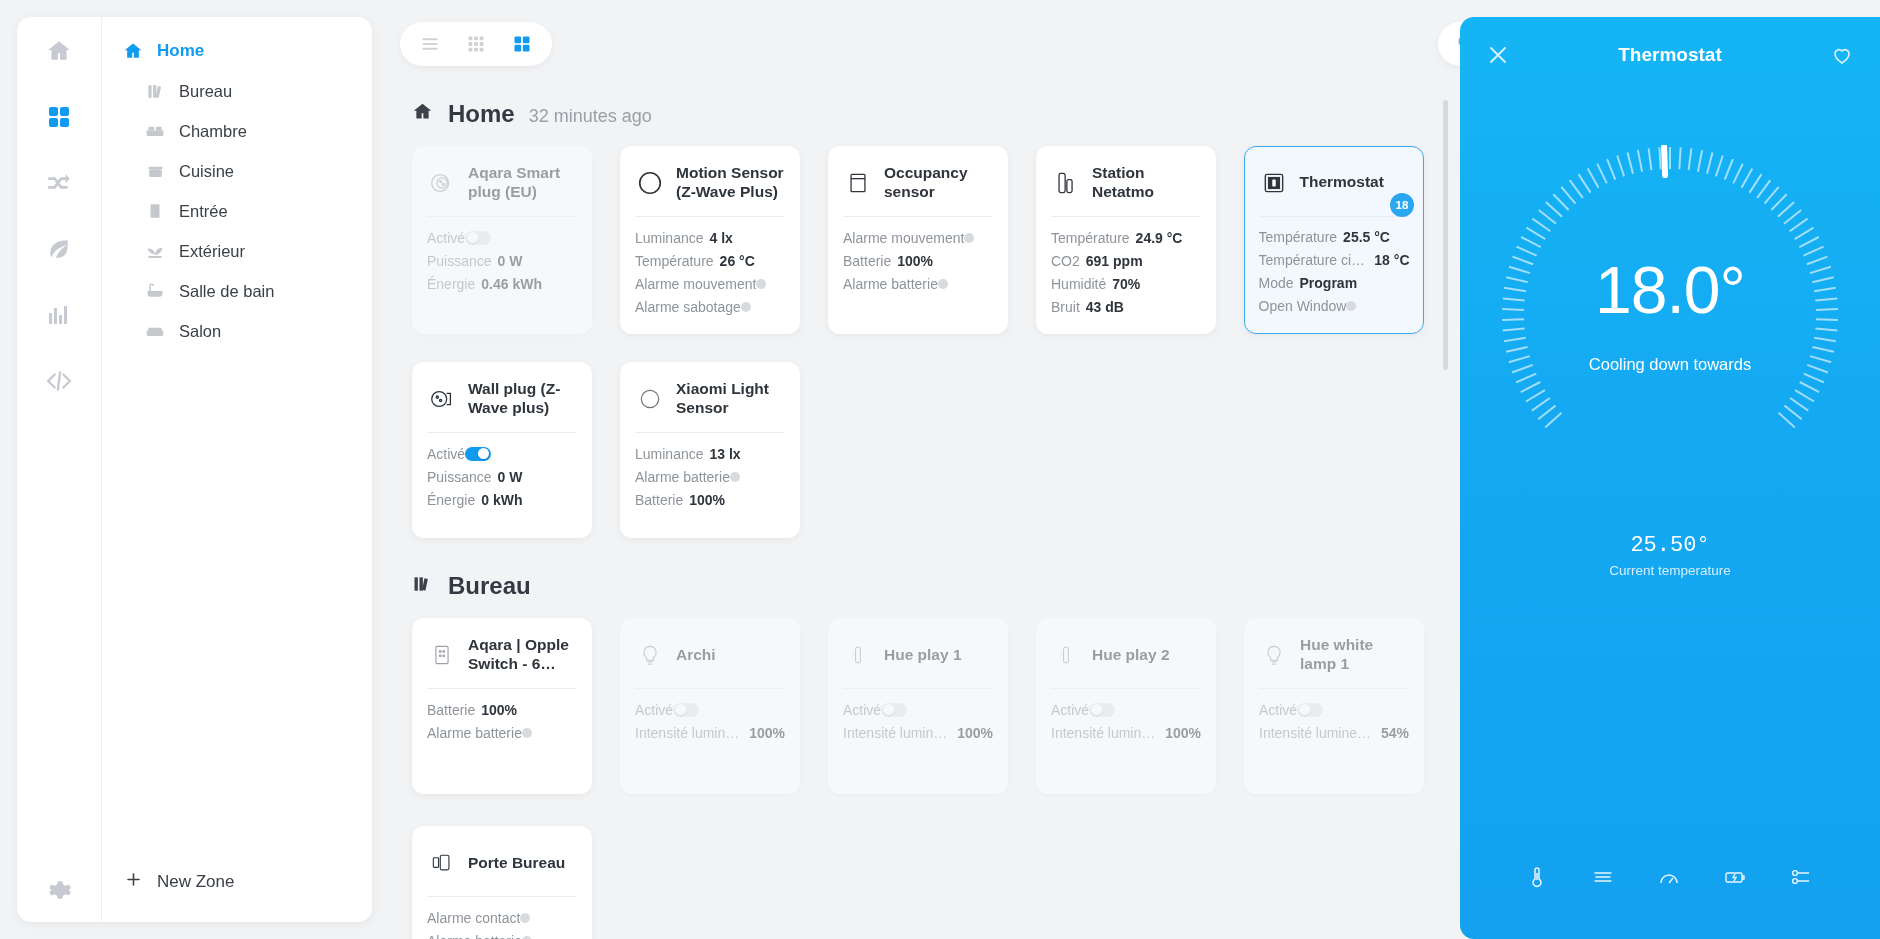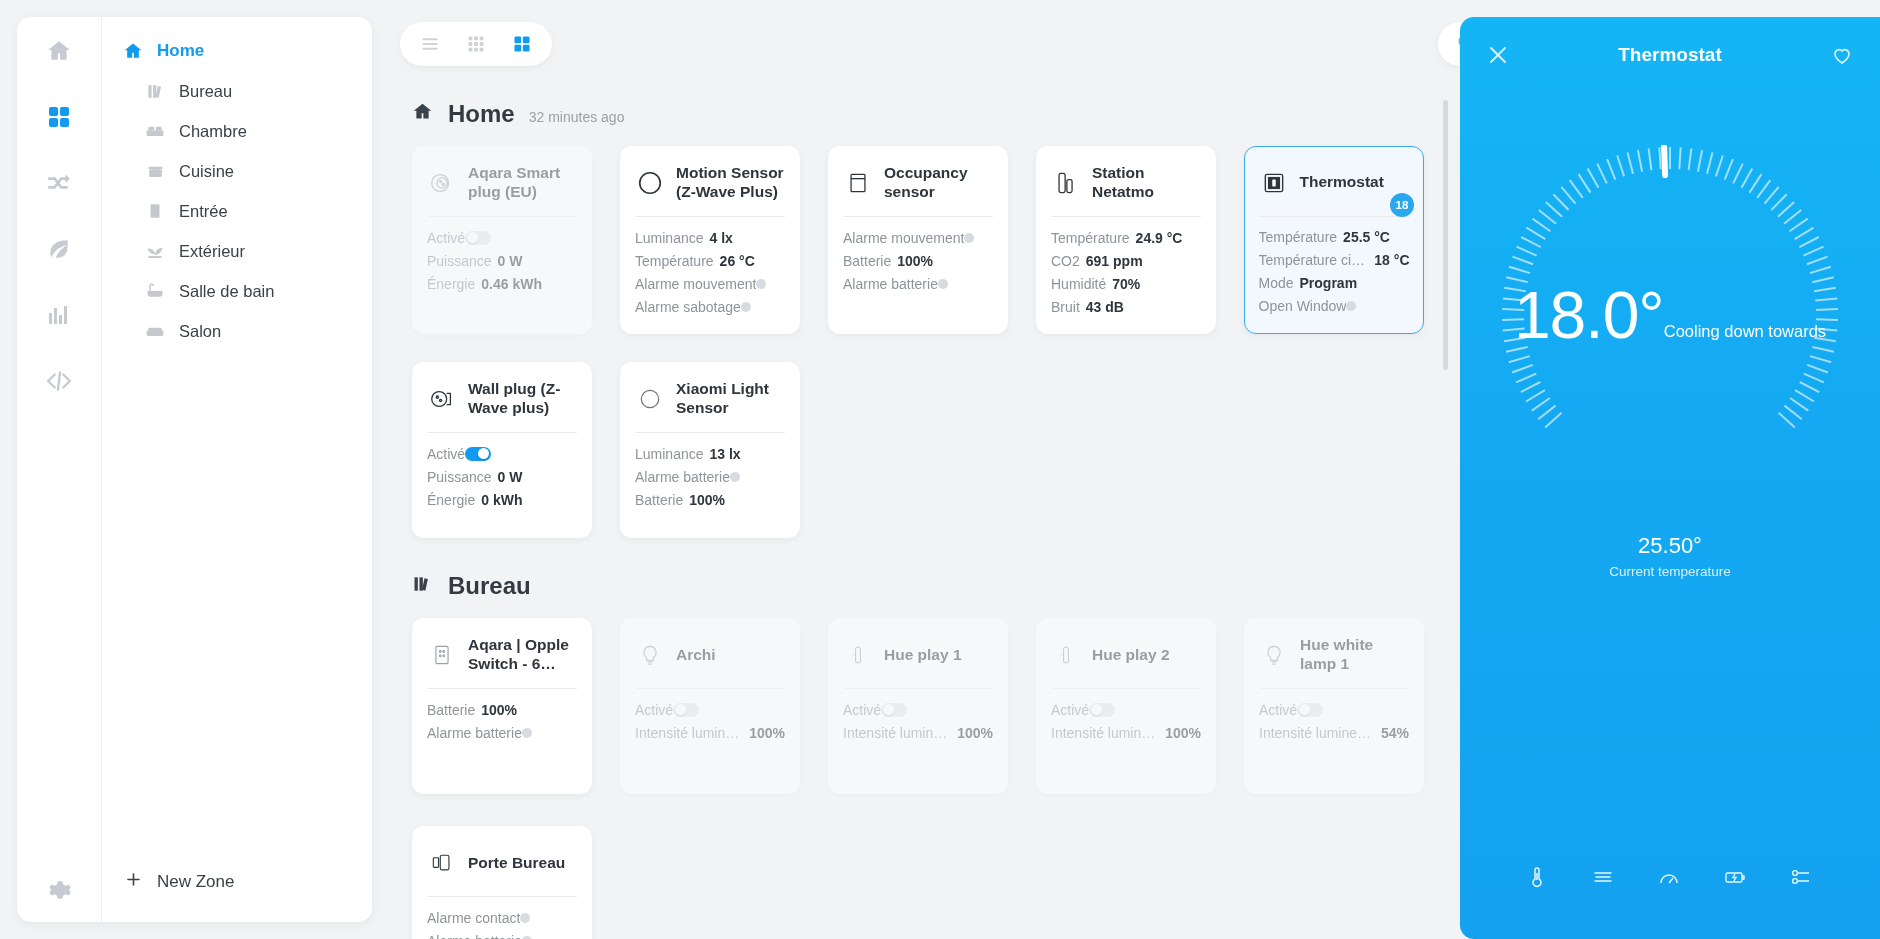--- a/index.html
+++ b/index.html
@@ -90,21 +90,21 @@
   .circbtn.avatar { background: #fff; border: 2px solid #a8dcfb; }
 
   
   .content {
     position: absolute; left: 400px; top: 86px; width: 1050px; bottom: 0;
     overflow: hidden;
   }
   .section-head { display: flex; align-items: baseline; gap: 14px; margin: 14px 0 18px 12px; }
   .section-icon { width: 22px; height: 22px; color: #3b4148; display:flex; align-items:flex-end; }
   .section-title { font-size: 24px; font-weight: bold; color: #343a41; }
-  .section-sub { font-size: 14px; color: #9aa0a7; }
+  .section-sub { font-size: 18px; color: #9aa0a7; }
 
   .cards { display: flex; flex-wrap: wrap; gap: 28px; padding-left: 12px; }
   .card {
     width: 180px; background: #fff; border-radius: 12px;
     box-shadow: 0 2px 7px rgba(0,0,0,.05);
     padding: 14px 15px 16px 15px; cursor: pointer; position: relative;
   }
   .card.tall { min-height: 176px; }
   .card.dim { opacity: .45; }
   .card.selected { border: 1.5px solid #3aa9f0; background: #f2f8fd; padding: 12.5px 13.5px 14.5px 13.5px; }
@@ -129,25 +129,25 @@
   
   .panel {
     position: absolute; right: 0; top: 17px; width: 420px; height: 922px;
     background: linear-gradient(180deg, #15b5f5 0%, #14a9f2 45%, #13a1f0 100%);
     border-radius: 14px 0 0 14px; color: #fff; overflow: hidden;
   }
   .panel-head { display: flex; align-items: center; padding: 26px 26px 0 26px; }
   .panel-title { flex: 1; text-align: center; font-size: 19px; font-weight: bold; }
   .p-icon { width: 24px; height: 24px; color: rgba(255,255,255,.85); cursor: pointer; }
   .dial-wrap { position: relative; width: 340px; height: 340px; margin: 78px auto 0 auto; }
-  .dial-center { position: absolute; inset: 0; display: flex; align-items: center; justify-content: center; }
+  .dial-center { position: absolute; inset: 0; display: flex; flex-direction: column; align-items: center; justify-content: center; }
   .dial-temp { font-size: 66px; font-weight: normal; line-height: 1; letter-spacing: -1px; }
   .dial-status { font-size: 16.5px; margin-top: 32px; color: #fff; }
   .cur-temp { text-align: center; margin-top: 48px; }
-  .cur-temp-val { font-size: 22px; }
+  .cur-temp-val { font-size: 22px; font-family: Liberation Mono, monospace; }
   .cur-temp-lbl { font-size: 13.5px; color: rgba(255,255,255,.82); margin-top: 5px; }
   .panel-foot {
     position: absolute; bottom: 48px; left: 0; right: 0;
     display: flex; align-items: center; justify-content: center; gap: 40px;
   }
   .foot-icon { width: 26px; height: 26px; color: rgba(255,255,255,.9); cursor: pointer; }
 
   
   .scrollhint { position: absolute; left: 1443px; top: 100px; width: 5px; height: 270px; border-radius: 3px; background: #d6d9dd; }
 </style>

